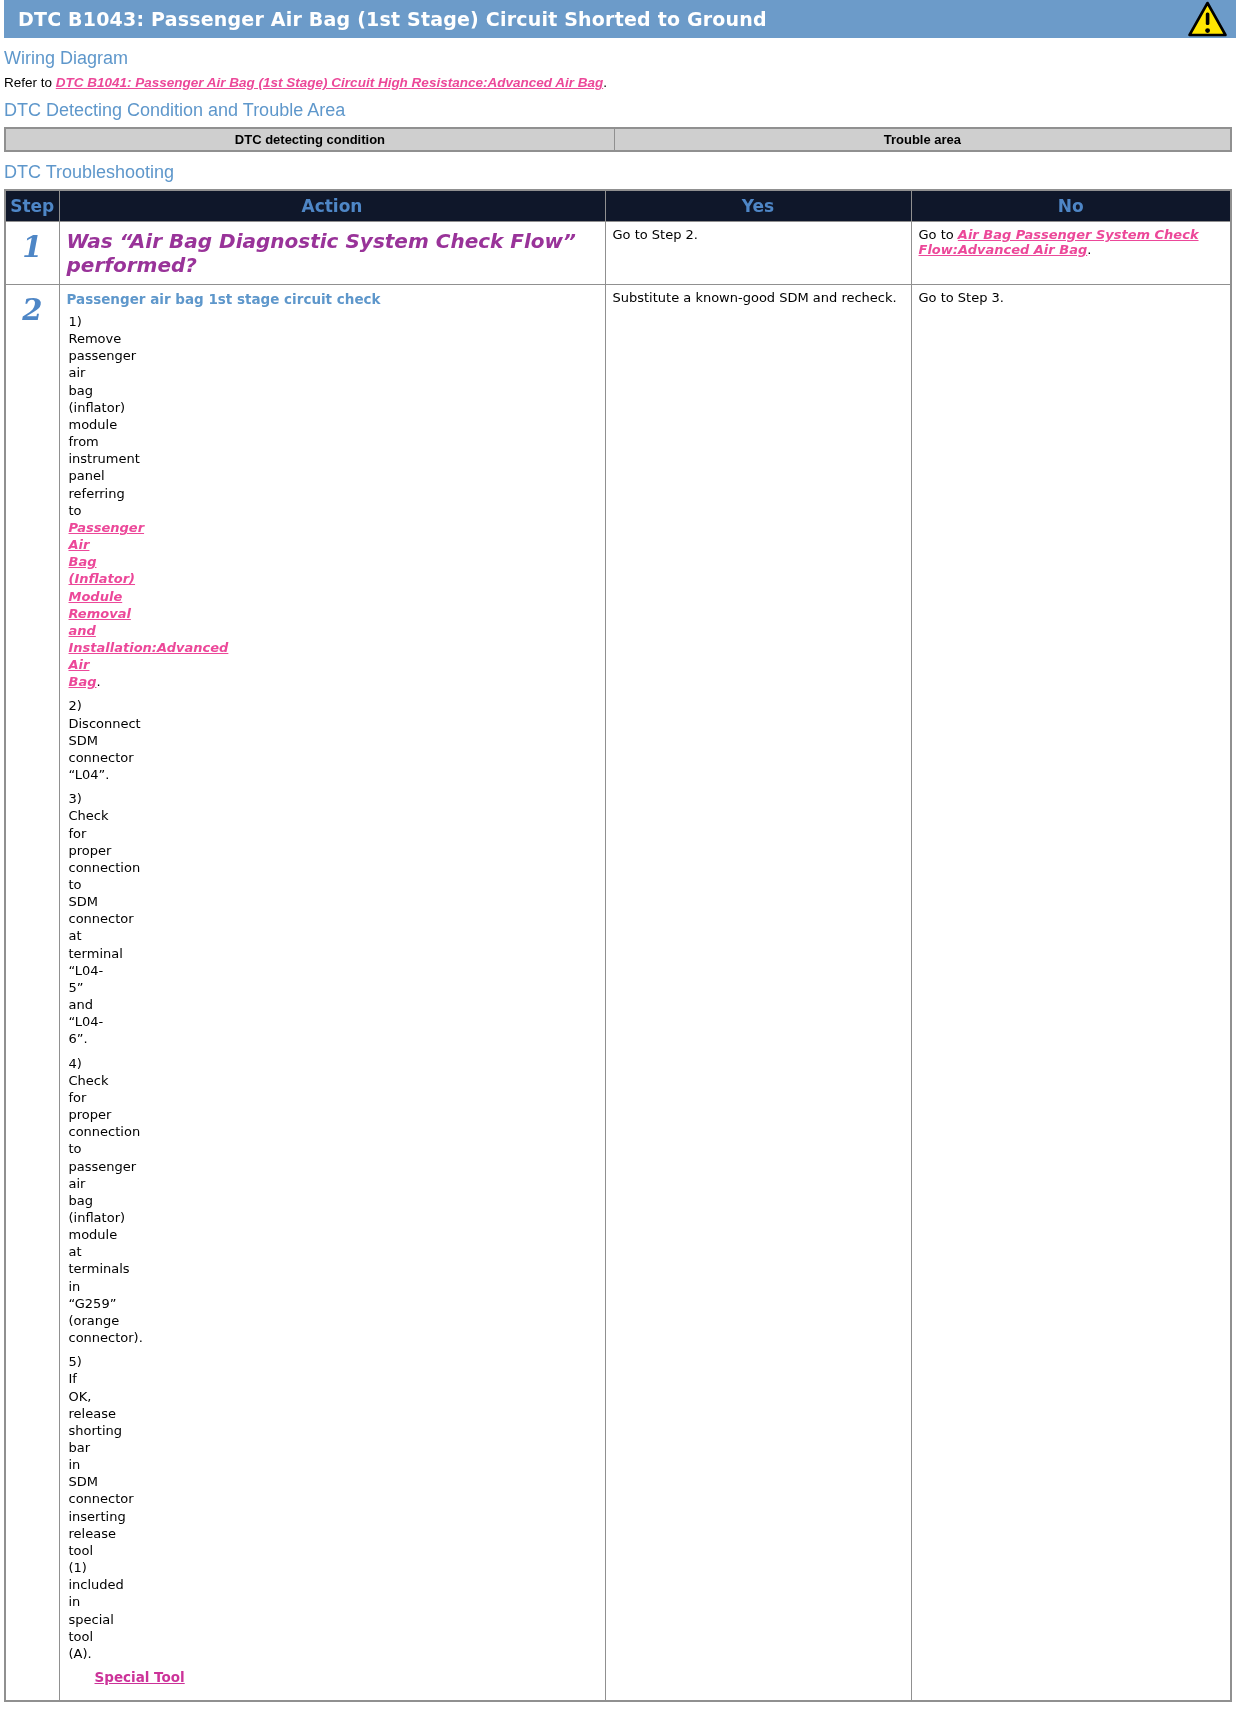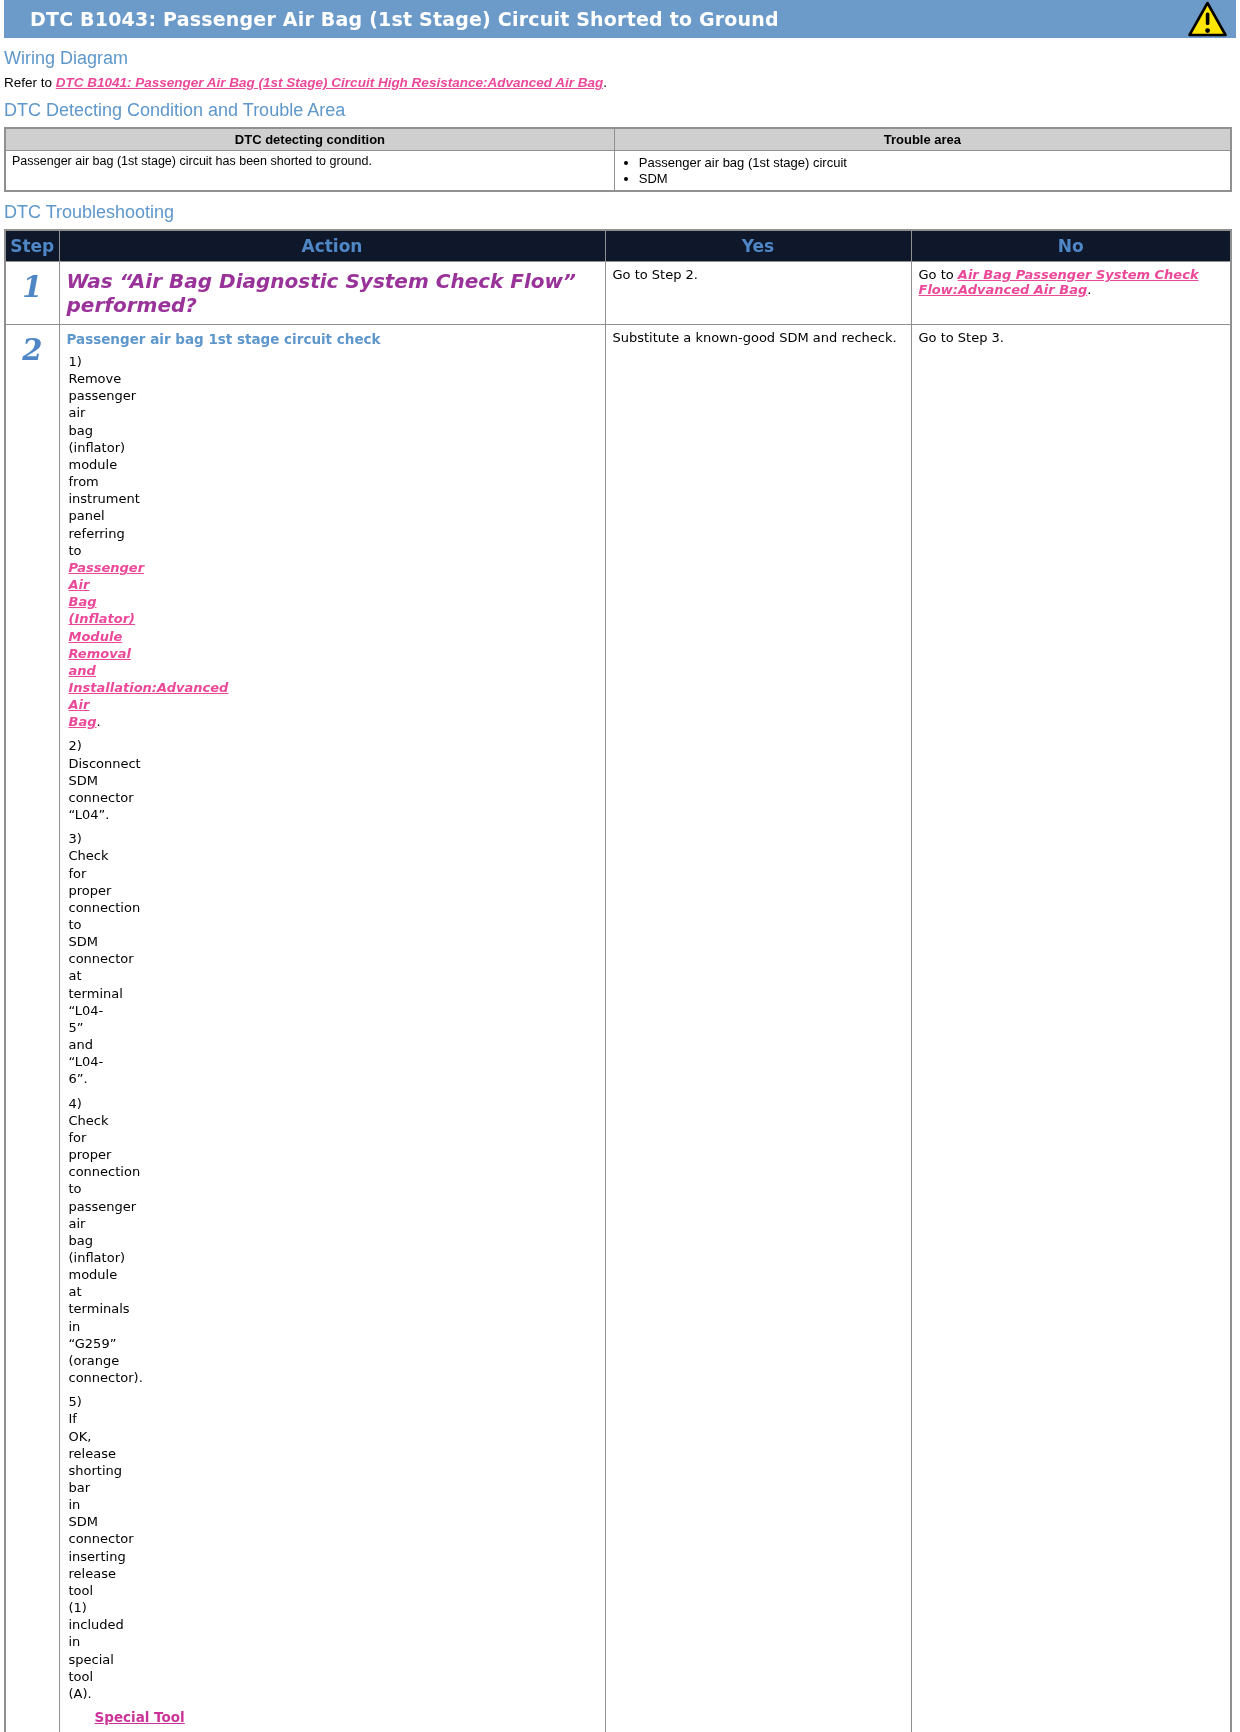--- a/index.html
+++ b/index.html
@@ -14,21 +14,21 @@
 
   
   .corner { text-align:right; font:bold 14px "Liberation Sans", sans-serif; padding:1px 4px 2px 0; }
 
   
   .titlebar {
     background:#6C9BC9; color:#fff; height:38px;
     display:flex; align-items:center; justify-content:space-between;
     padding:0 8px 0 14px;
   }
-  .titlebar h1 { margin:12px; font-size:19px; font-weight:bold; letter-spacing:0.2px; }
+  .titlebar h1 { margin:0; font-size:19px; font-weight:bold; letter-spacing:0.2px; }
 
   
   h2.sec {
     color:#5E97CB; font-family:"Liberation Sans", sans-serif;
     font-size:18px; font-weight:normal; margin:10px 0 6px 0;
   }
 
   .refer { font-family:"Liberation Sans", sans-serif; font-size:13.5px; margin:2px 0 4px 0; }
 
   a.doclink, .doclink {
@@ -104,29 +104,20 @@
   <table class="t-detect">
     <colgroup>
         <col style="width:49.7%">
         <col>
       </colgroup>
     <tbody>
         <tr>
       <th>DTC detecting condition</th>
       <th>Trouble area</th>
     </tr>
-    <tr>
-      <td>Passenger air bag (1st stage) circuit has been shorted to ground.</td>
-      <td>
-        <ul>
-          <li>Passenger air bag (1st stage) circuit</li>
-          <li>SDM</li>
-        </ul>
-      </td>
-    </tr>
   </tbody>
     </table>
 
   <h2 class="sec">DTC Troubleshooting</h2>
 
   <table class="t-ts">
     <colgroup>
         <col class="col-step">
         <col class="col-action">
         <col class="col-yes">

